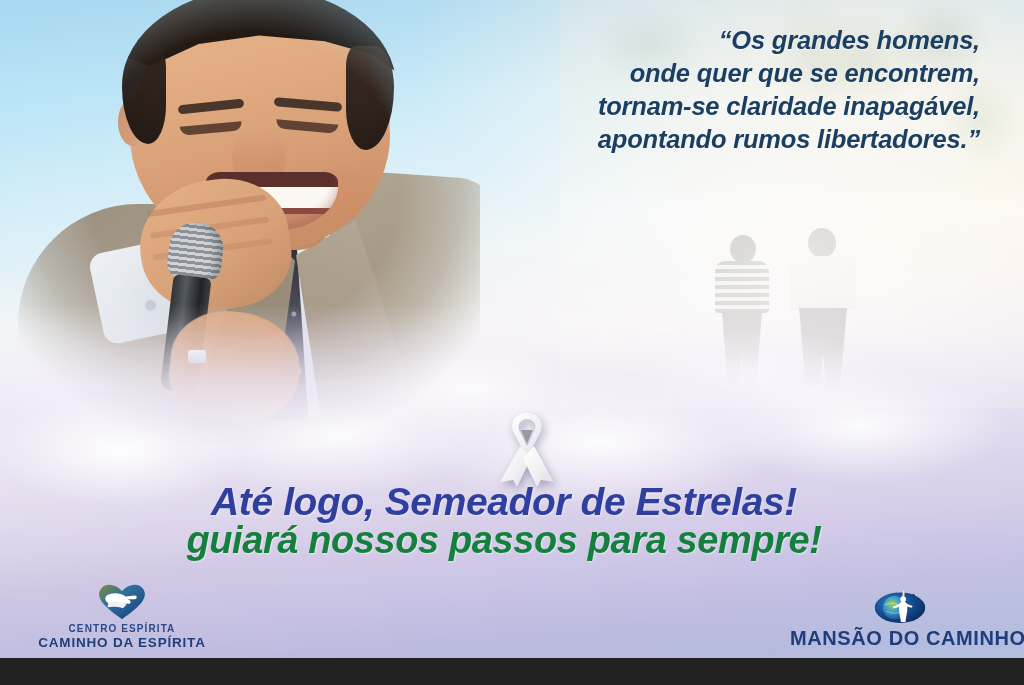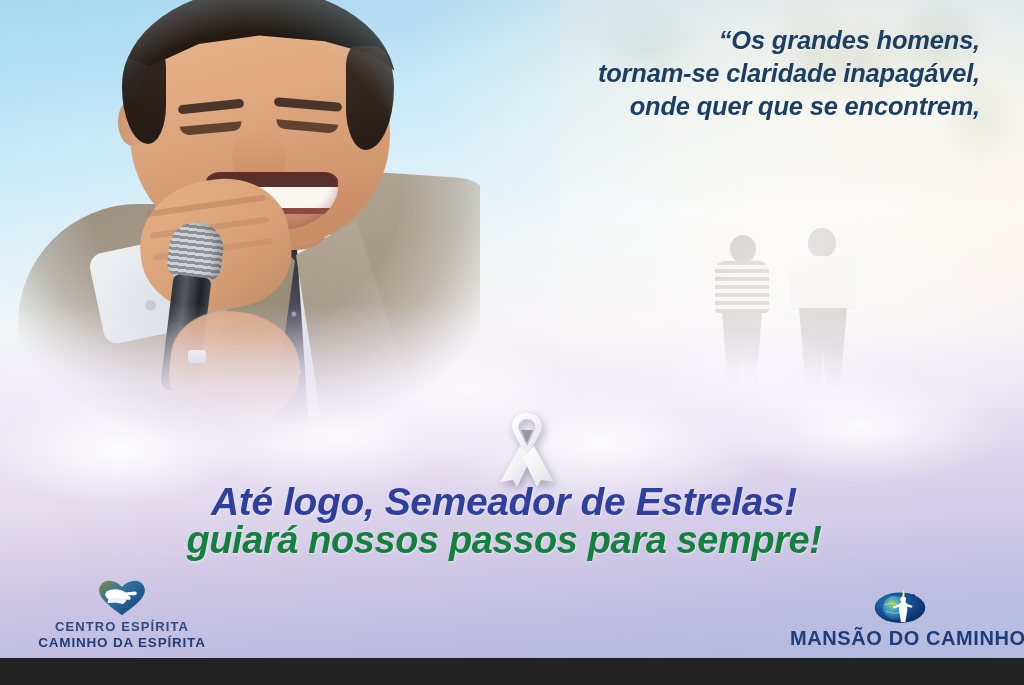--- a/index.html
+++ b/index.html
@@ -326,21 +326,21 @@
   
   .logo {
     position: absolute;
     bottom: 8px;
     text-align: center;
   }
   .logo-left  { left: 22px;  width: 200px; }
   .logo-right { right: 14px; width: 220px; }
   .logo-mark { height: 42px; display:flex; align-items:flex-end; justify-content:center; }
   .logo-text-sm {
-    font-size: 13px; font-weight: bold; letter-spacing: 1.1px;
+    font-size: 10px; font-weight: bold; letter-spacing: 1.1px;
     color: #2b4a86; margin-top: 2px;
   }
   .logo-text-lg {
     font-size: 13.5px; font-weight: bold; letter-spacing: 0.8px;
     color: #1f3f7a; margin-top: 1px; white-space: nowrap;
   }
   .logo-right .logo-text-lg { font-size: 20px; letter-spacing: 0.6px; color:#1d3d7c; }
 </style>
 </head>
 <body>
@@ -396,22 +396,23 @@
       <div class="grille"></div>
         <div class="body"></div>
     </div>
     <div class="p-hand2"></div>
     <div class="p-ring"></div>
     <div class="portrait-fade"></div>
   </div>
 
   <div class="quote-block">
     <div class="quote-line">“Os grandes homens,</div>
+    <div class="quote-line">onde quer que se encontrem,</div>
     <div class="quote-line">tornam-se claridade inapagável,</div>
-    <div class="quote-line">onde quer que se encontrem,</div>
+    <div class="quote-line">apontando rumos libertadores.”</div>
   </div>
 
   <div class="ribbon">
     <svg viewBox="0 0 62 78" width="62" height="78" aria-hidden="true">
       <defs>
         <linearGradient id="rb" x1="0" y1="0" x2="1" y2="1">
           <stop offset="0%" stop-color="#ffffff"></stop>
           <stop offset="55%" stop-color="#f1f1f4"></stop>
           <stop offset="100%" stop-color="#dcdce2"></stop>
         </linearGradient>

